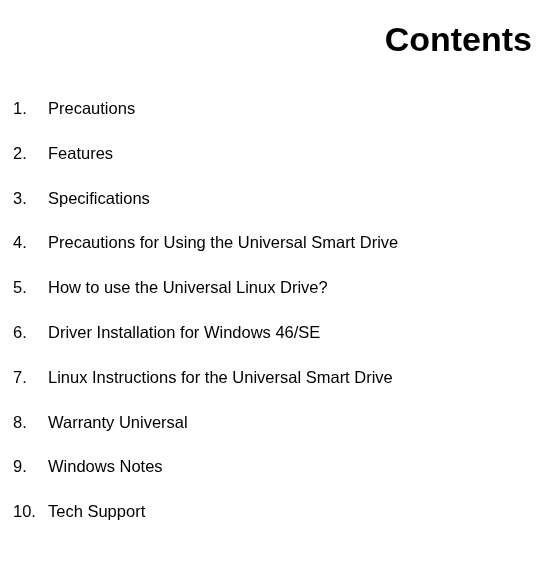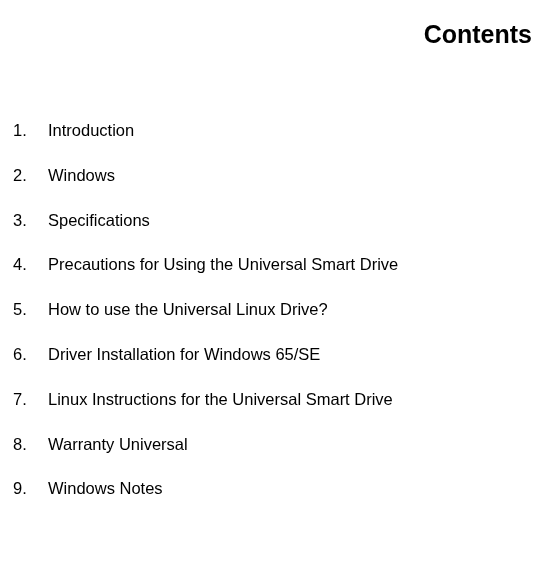--- a/index.html
+++ b/index.html
@@ -6,25 +6,25 @@
     body {
       width: 550px;
       height: 570px;
       background: #fff;
       font-family: Arial, Helvetica, sans-serif;
       color: #000;
       padding: 20px 10px 10px 10px;
       overflow: hidden;
     }
     .title {
-      font-size: 25px;
+      font-size: 34px;
       font-weight: bold;
       text-align: right;
       padding-right: 8px;
-      margin-bottom: 72px;
+      margin-bottom: 40px;
     }
     .toc {
       list-style: none;
       counter-reset: item;
       padding-left: 3px;
     }
     .toc-item {
       display: flex;
       align-items: baseline;
       font-size: 16.5px;
@@ -40,47 +40,51 @@
     }
   </style>
 </head>
 <body>
 
 <h1 class="title">Contents</h1>
 
 <ol class="toc">
   <li class="toc-item">
     <span class="toc-num">1.</span>
-    <span class="toc-label">Introduction</span>
+    <span class="toc-label">Precautions</span>
   </li>
   <li class="toc-item">
     <span class="toc-num">2.</span>
-    <span class="toc-label">Windows</span>
+    <span class="toc-label">Features</span>
   </li>
   <li class="toc-item">
     <span class="toc-num">3.</span>
     <span class="toc-label">Specifications</span>
   </li>
   <li class="toc-item">
     <span class="toc-num">4.</span>
     <span class="toc-label">Precautions for Using the Universal Smart Drive</span>
   </li>
   <li class="toc-item">
     <span class="toc-num">5.</span>
     <span class="toc-label">How to use the Universal Linux Drive?</span>
   </li>
   <li class="toc-item">
     <span class="toc-num">6.</span>
-    <span class="toc-label">Driver Installation for Windows 65/SE</span>
+    <span class="toc-label">Driver Installation for Windows 46/SE</span>
   </li>
   <li class="toc-item">
     <span class="toc-num">7.</span>
     <span class="toc-label">Linux Instructions for the Universal Smart Drive</span>
   </li>
   <li class="toc-item">
     <span class="toc-num">8.</span>
     <span class="toc-label">Warranty Universal</span>
   </li>
   <li class="toc-item">
     <span class="toc-num">9.</span>
     <span class="toc-label">Windows Notes</span>
   </li>
+  <li class="toc-item">
+    <span class="toc-num">10.</span>
+    <span class="toc-label">Tech Support</span>
+  </li>
 </ol>
 
 </body></html>

